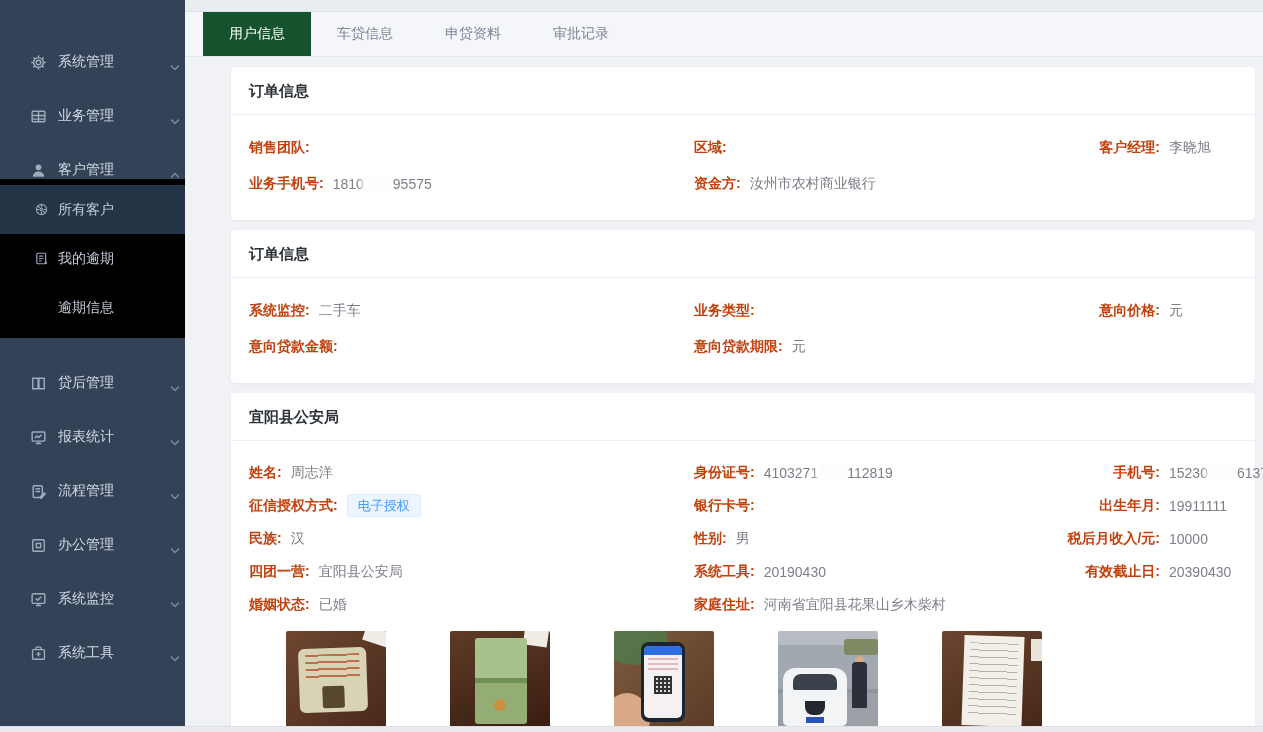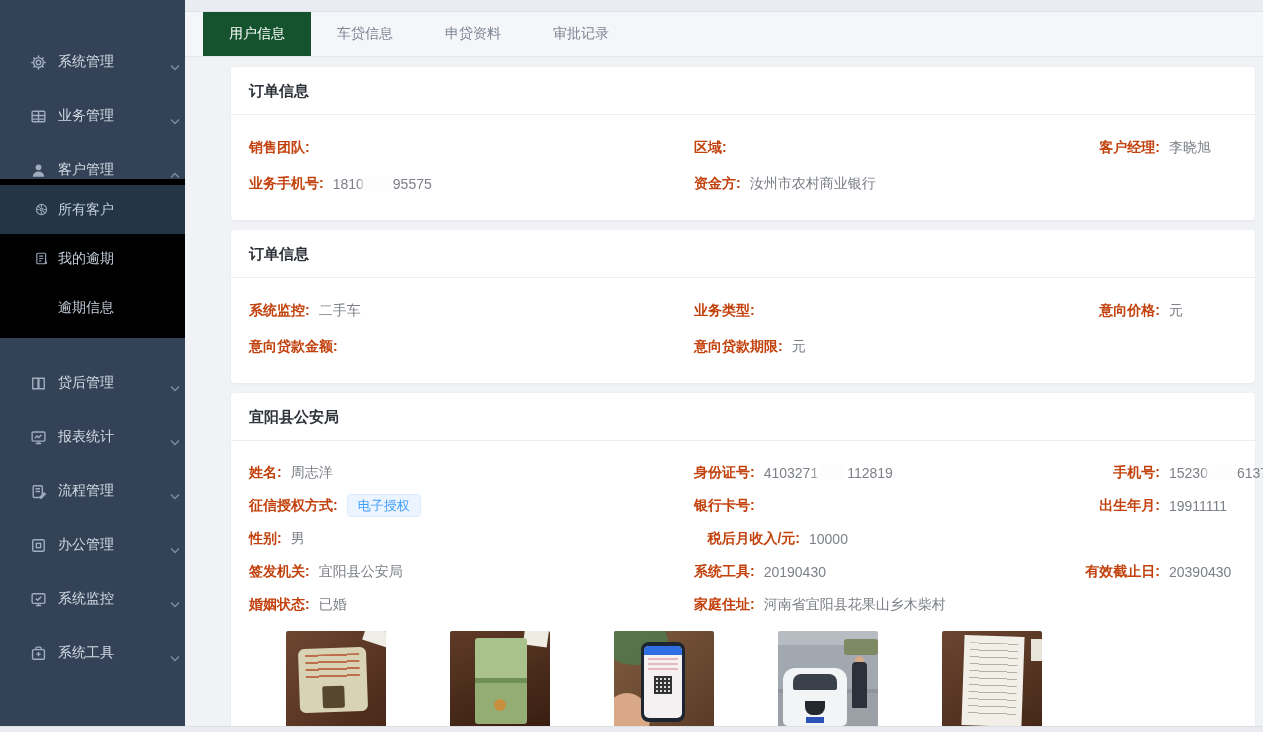--- a/index.html
+++ b/index.html
@@ -369,32 +369,36 @@
           <span class="val"></span>
         </div>
         <div class="cell r">
           <span class="lbl">出生年月:</span>
           <span class="val">19911111</span>
         </div>
       </div>
 
       <div class="frow">
         <div class="cell">
+          <span class="lbl">民族:</span>
+          <span class="val">汉</span>
+        </div>
+        <div class="cell">
           <span class="lbl">性别:</span>
           <span class="val">男</span>
         </div>
         <div class="cell r">
           <span class="lbl">税后月收入/元:</span>
           <span class="val">10000</span>
         </div>
       </div>
 
       <div class="frow">
         <div class="cell">
-          <span class="lbl">签发机关:</span>
+          <span class="lbl">四团一营:</span>
           <span class="val">宜阳县公安局</span>
         </div>
         <div class="cell">
           <span class="lbl">系统工具:</span>
           <span class="val">20190430</span>
         </div>
         <div class="cell r">
           <span class="lbl">有效截止日:</span>
           <span class="val">20390430</span>
         </div>

